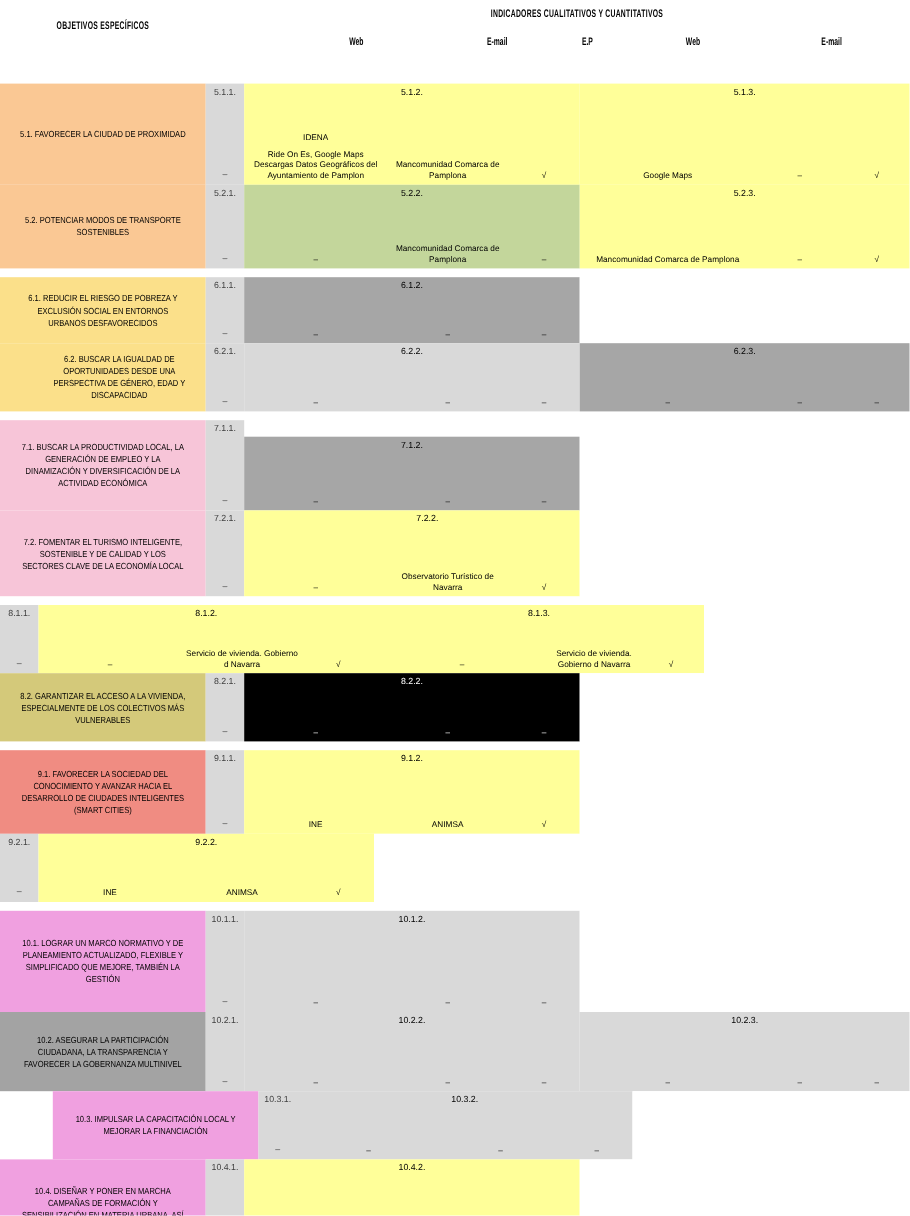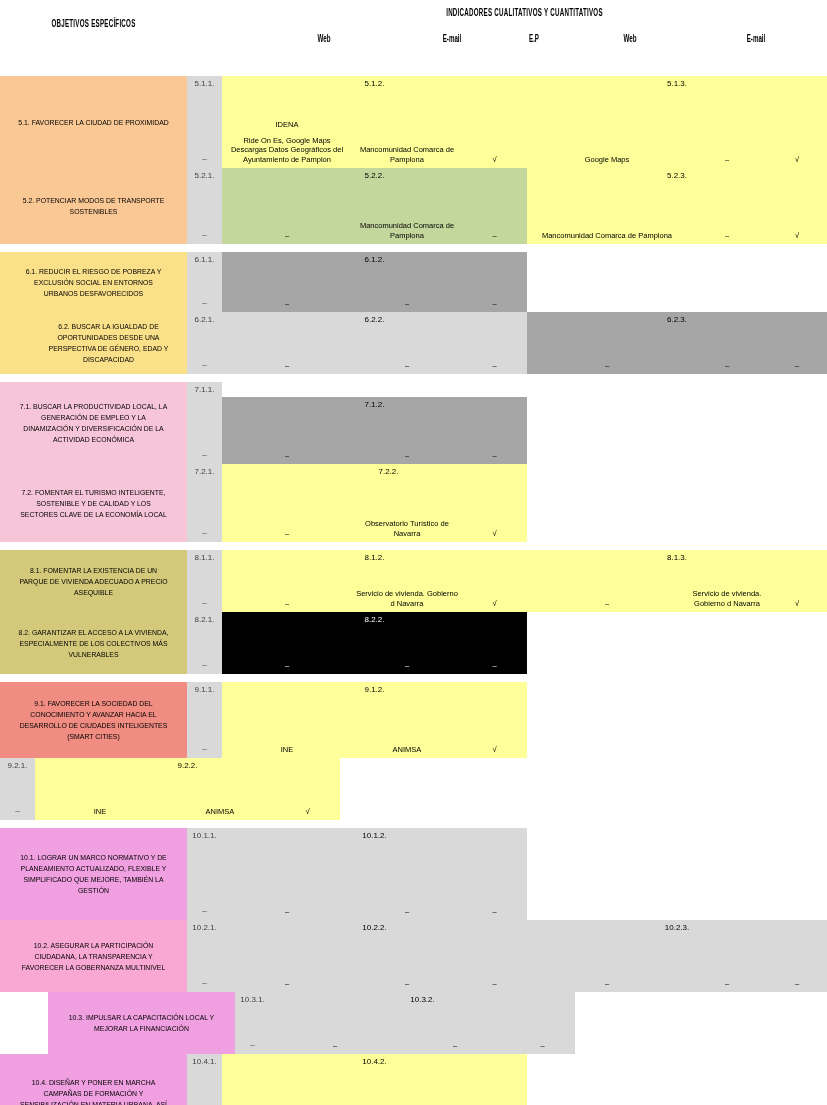--- a/index.html
+++ b/index.html
@@ -347,23 +347,20 @@
               <div class="cell r-chk">
                 <span class="val"></span>
               </div>
             </div>
           </div>
         </div>
       </div>
       <div class="gap"></div>
       <div class="group">
         <div class="row" style="height: 62px;">
-          <div class="obj" style="background: rgb(212, 201, 122);">
-            <span>8.1. FOMENTAR LA EXISTENCIA DE UN PARQUE DE VIVIENDA ADECUADO A PRECIO ASEQUIBLE</span>
-          </div>
           <div class="epcol">
             <div class="code">8.1.1.</div>
             <div class="dash">–</div>
           </div>
           <div class="blk-mid" style="background: rgb(255, 255, 153);">
             <div class="code-top" style="color: rgb(0, 0, 0);">8.1.2.</div>
             <div class="cellgrid">
               <div class="cell m-web" style="color: rgb(0, 0, 0);">
                 <span class="val">–</span>
               </div>
@@ -531,21 +528,21 @@
               <div class="cell r-mail">
                 <span class="val"></span>
               </div>
               <div class="cell r-chk">
                 <span class="val"></span>
               </div>
             </div>
           </div>
         </div>
         <div class="row" style="height: 72px;">
-          <div class="obj" style="background: #f9a8d4;">
+          <div class="obj" style="background: #a3a3a3;">
             <span>10.2. ASEGURAR LA PARTICIPACIÓN CIUDADANA, LA TRANSPARENCIA Y FAVORECER LA GOBERNANZA MULTINIVEL</span>
           </div>
           <div class="epcol">
             <div class="code">10.2.1.</div>
             <div class="dash">–</div>
           </div>
           <div class="blk-mid" style="background: rgb(217, 217, 217);">
             <div class="code-top" style="color: rgb(0, 0, 0);">10.2.2.</div>
             <div class="cellgrid">
               <div class="cell m-web" style="color: rgb(0, 0, 0);">

